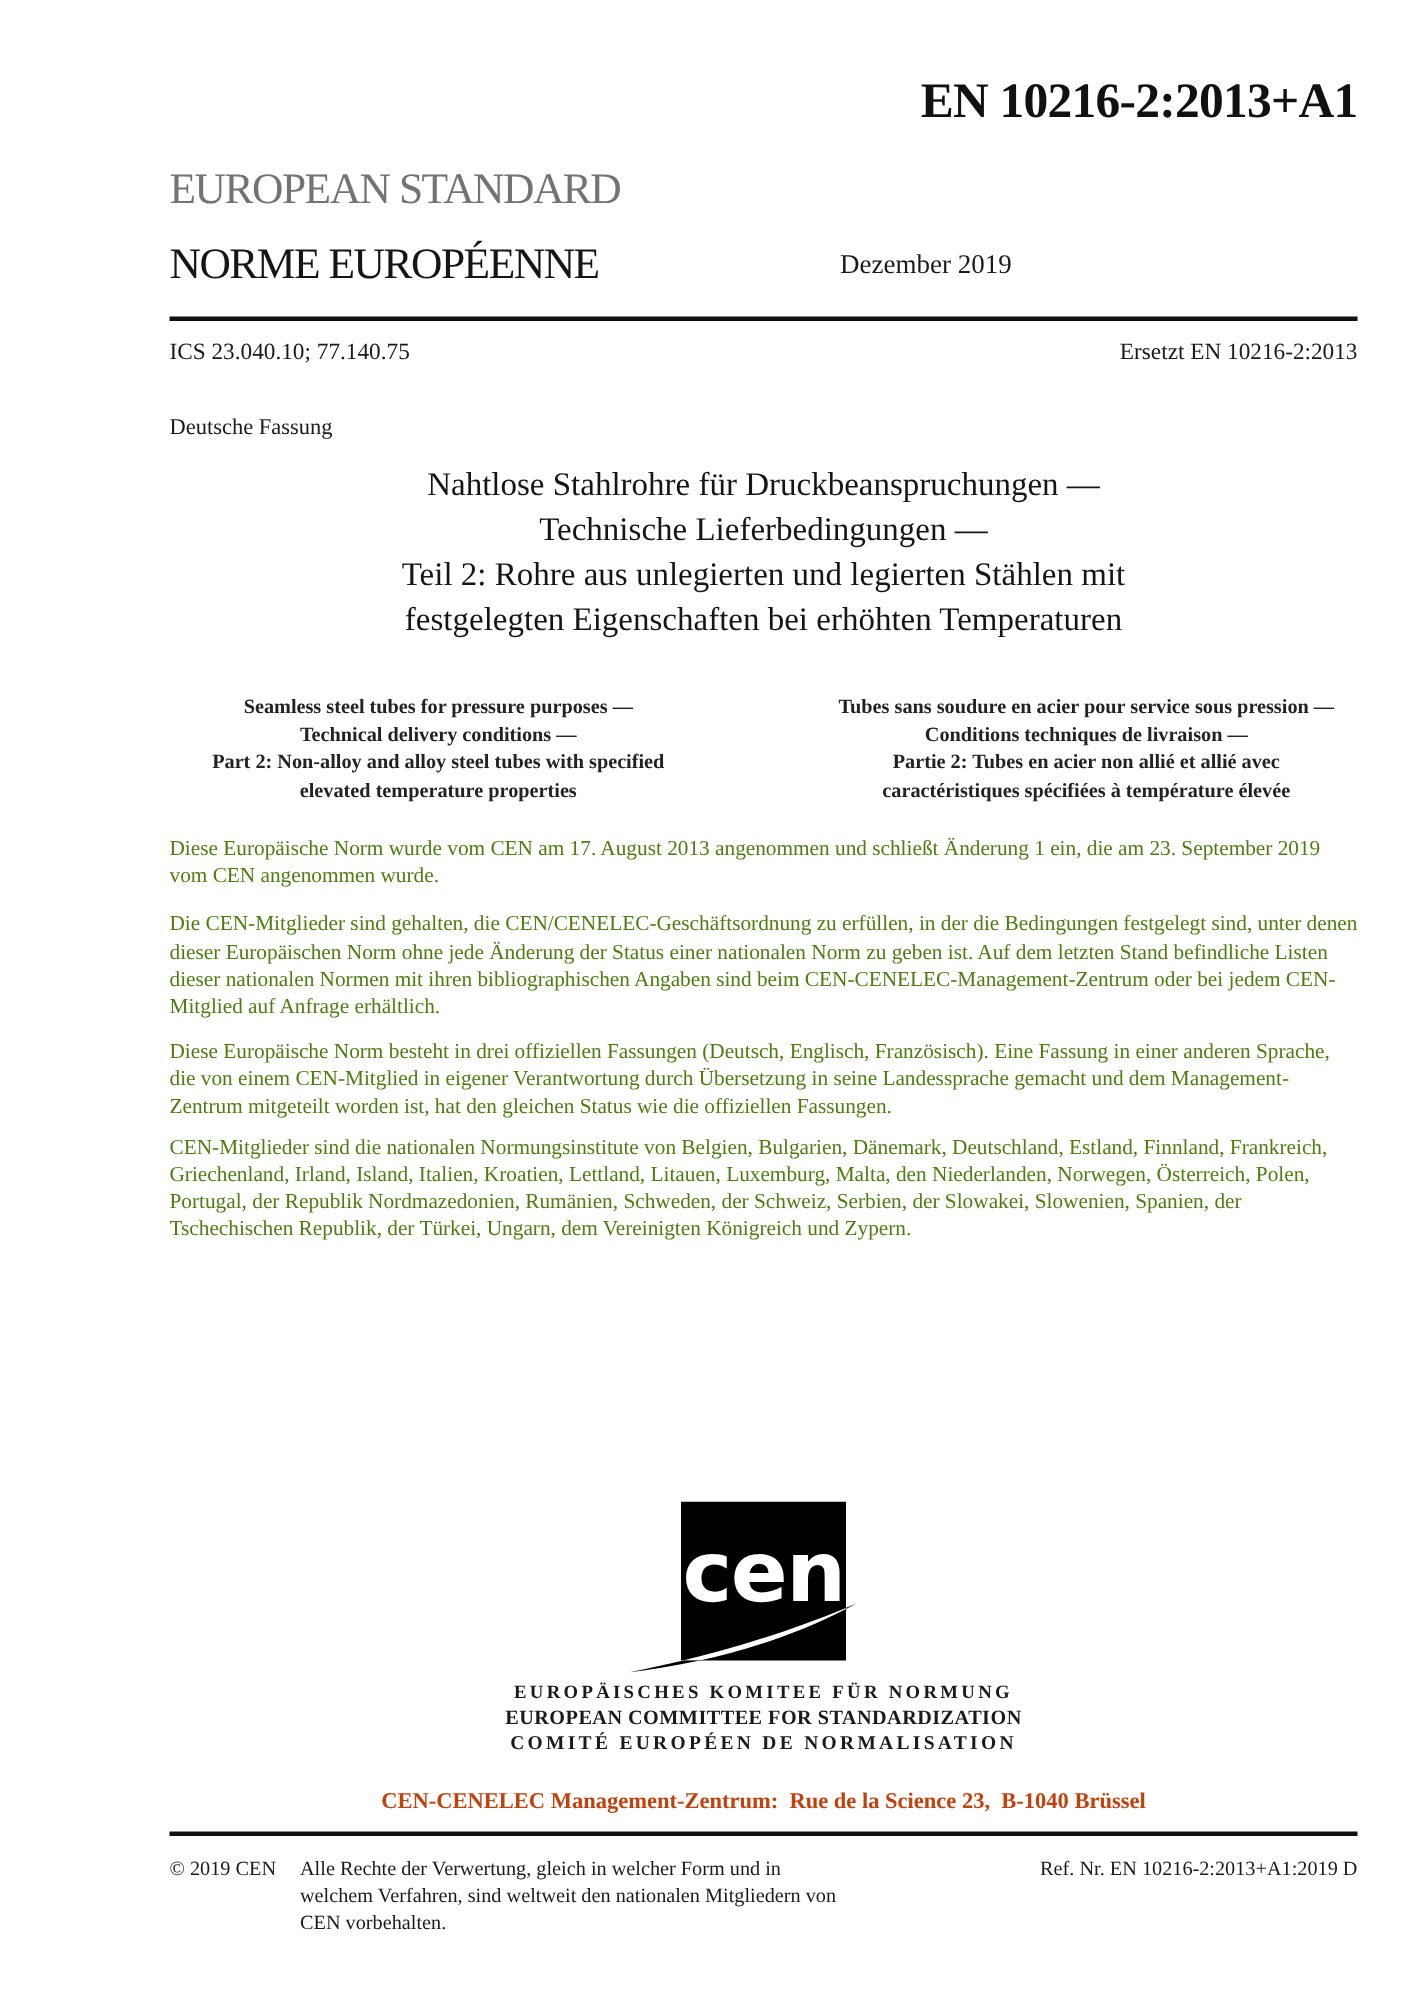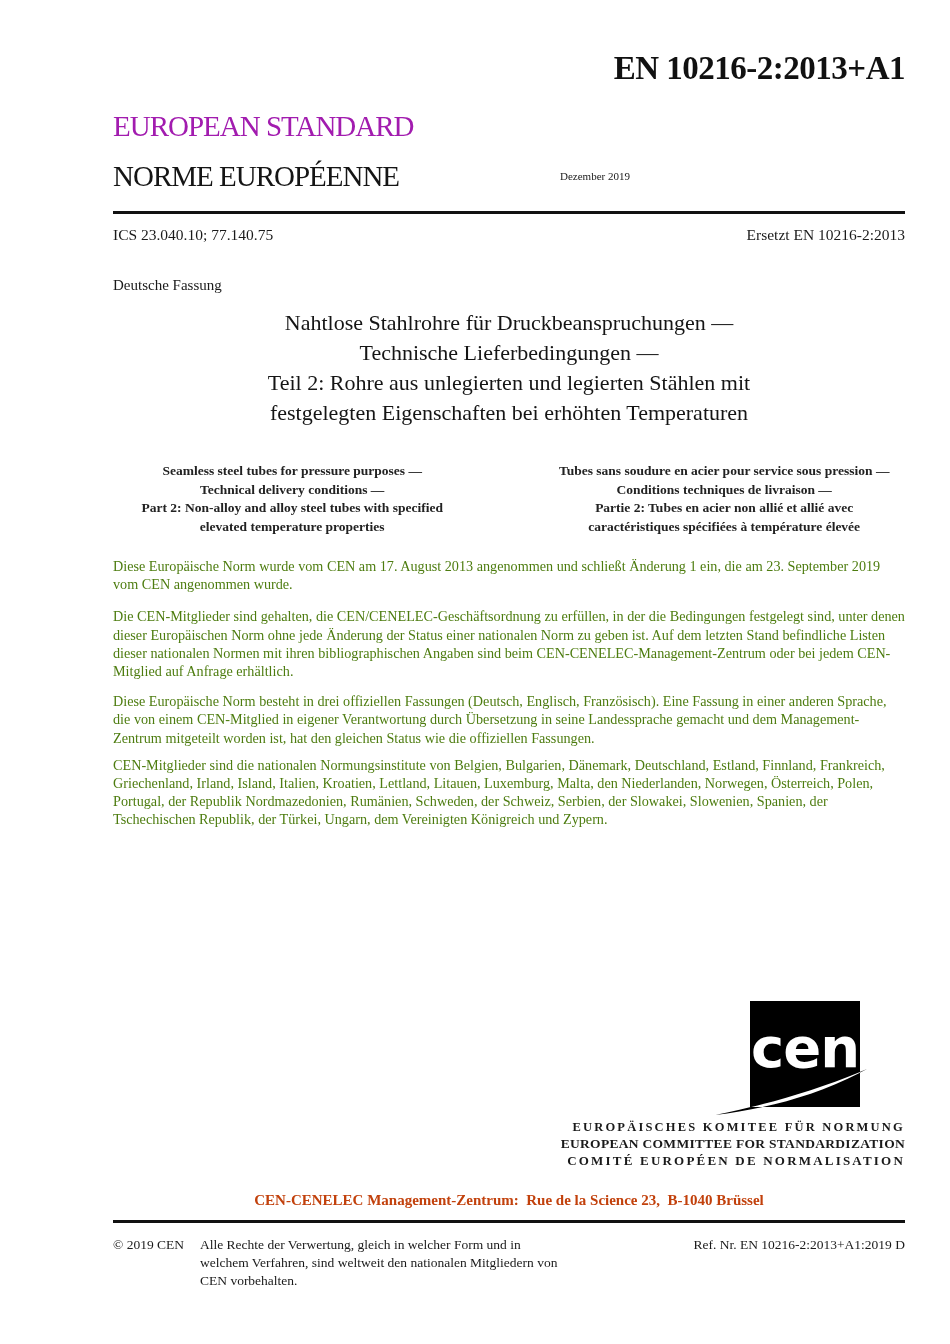--- a/index.html
+++ b/index.html
@@ -21,33 +21,33 @@
     text-align: right;
     font-size: 33px; font-weight: bold;
     line-height: 40px;
     letter-spacing: -0.5px;
     color: #111;
   }
   .std-en {
     margin-top: 20px;
     font-size: 29px; line-height: 36px;
     letter-spacing: -1px;
-    color: #a21caf;
+    color: #737373;
   }
   .norme-row {
     position: relative;
     margin-top: 14px;
     font-size: 29px; line-height: 36px;
     letter-spacing: -1px;
     color: #151515;
   }
   .date {
     position: absolute;
     left: 447px; top: 8px;
-    font-size: 11px; line-height: 20px;
+    font-size: 18px; line-height: 20px;
     letter-spacing: 0;
     color: #1a1a1a;
   }
   .rule { border: none; height: 3px; background: #111; margin: 0; }
   .rule-top { margin-top: 17px; }
   .ics-row {
     margin-top: 11px;
     display: flex; justify-content: space-between;
     font-size: 15.5px; line-height: 19px;
   }
@@ -81,21 +81,21 @@
     font-size: 14.2px; line-height: 18.2px;
     text-align: left;
     color: #4d7c0f;
   }
   .p1 { margin-top: 21px; }
   .p2 { margin-top: 14px; }
   .p3 { margin-top: 12px; }
   .p4 { margin-top: 9px; }
   .cen-block {
     margin-top: 172px;
-    text-align: right;
+    text-align: center;
   }
   .cen-logo { display: inline-block; }
   .committee-line1 {
     font-size: 12.5px; font-weight: bold; letter-spacing: 2.2px;
     line-height: 16px; color: #1a1a1a;
   }
   .committee-line2 {
     font-size: 13.5px; font-weight: bold; letter-spacing: 0.3px;
     line-height: 17px; color: #1a1a1a;
   }

